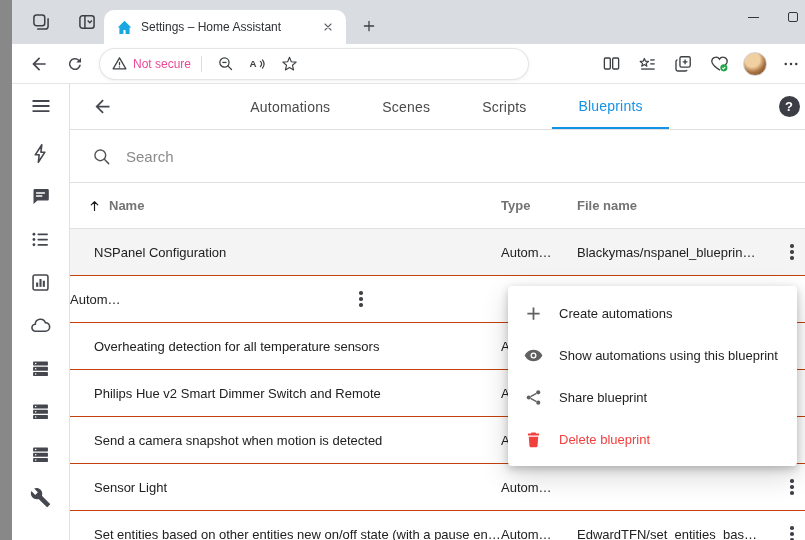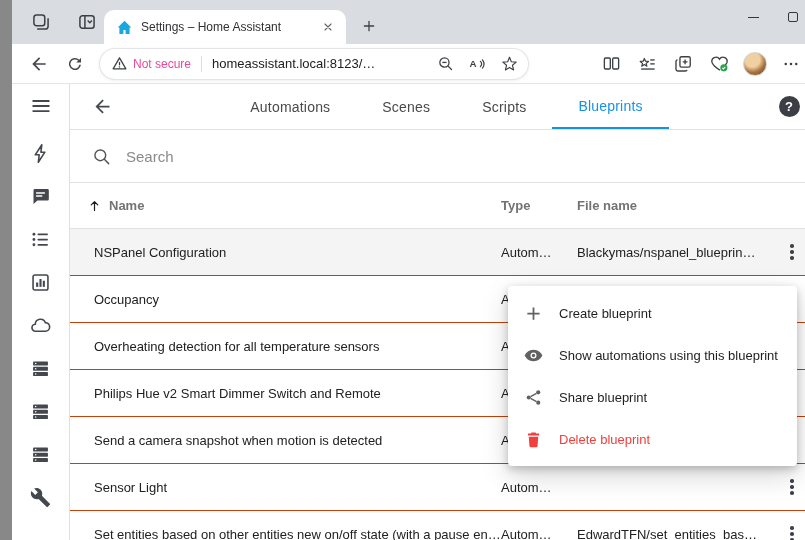--- a/index.html
+++ b/index.html
@@ -131,21 +131,20 @@
     <div class="url-pill">
       <span>
         <svg width="15" height="15" viewBox="0 0 24 24">
             <path d="M12 3 1.8 20.5h20.4z" fill="none" stroke="#3c4043" stroke-width="2" stroke-linejoin="round"></path>
             <rect x="11" y="9.5" width="2" height="5.5" fill="#3c4043"></rect>
             <rect x="11" y="16.6" width="2" height="2" fill="#3c4043"></rect>
           </svg>
       </span>
       <span class="sec-label">Not secure</span>
       <span class="pill-div"></span>
-      <span class="url-text">homeassistant.local:8123/…</span>
       <span class="pill-icon">
         <svg width="17" height="17" viewBox="0 0 24 24">
             <circle cx="10.5" cy="10.5" r="6.5" fill="none" stroke="#3c4043" stroke-width="1.8"></circle>
             <line x1="15.3" y1="15.3" x2="20.5" y2="20.5" stroke="#3c4043" stroke-width="1.8" stroke-linecap="round"></line>
             <line x1="7.5" y1="10.5" x2="13.5" y2="10.5" stroke="#3c4043" stroke-width="1.8"></line>
           </svg>
       </span>
       <span class="pill-icon">
         <svg width="18" height="18" viewBox="0 0 24 24">
             <text x="2" y="16.5" font-size="13" font-family="Liberation Sans, sans-serif" font-weight="bold" fill="#3c4043">A</text>
@@ -331,21 +330,20 @@
           <div class="c-file">Blackymas/nspanel_blueprin…</div>
           <div class="c-dots">
               <span class="vdots">
                 <i></i>
                 <i></i>
                 <i></i>
               </span>
             </div>
         </div>
         <div class="trow">
-          <div class="c-name">Occupancy</div>
           <div class="c-type">Autom…</div>
           <div class="c-file"></div>
           <div class="c-dots">
               <span class="vdots">
                 <i></i>
                 <i></i>
                 <i></i>
               </span>
             </div>
         </div>
@@ -413,21 +411,21 @@
     </div>
   </div>
 
   <div class="ctx">
     <div class="ctx-item">
       <span class="ctx-icon">
         <svg width="21" height="21" viewBox="0 0 24 24" fill="#616161">
             <path d="M11 5h2v6h6v2h-6v6h-2v-6H5v-2h6z"></path>
           </svg>
       </span>
-      <span>Create blueprint</span>
+      <span>Create automations</span>
     </div>
     <div class="ctx-item">
       <span class="ctx-icon">
         <svg width="21" height="21" viewBox="0 0 24 24">
             <path d="M12 5.5c4.8 0 8.9 3.3 10 6.5-1.1 3.2-5.2 6.5-10 6.5S3.1 15.2 2 12c1.1-3.2 5.2-6.5 10-6.5z" fill="#616161"></path>
             <circle cx="12" cy="12" r="3.4" fill="#fff"></circle>
             <circle cx="12" cy="12" r="1.9" fill="#616161"></circle>
           </svg>
       </span>
       <span>Show automations using this blueprint</span>

